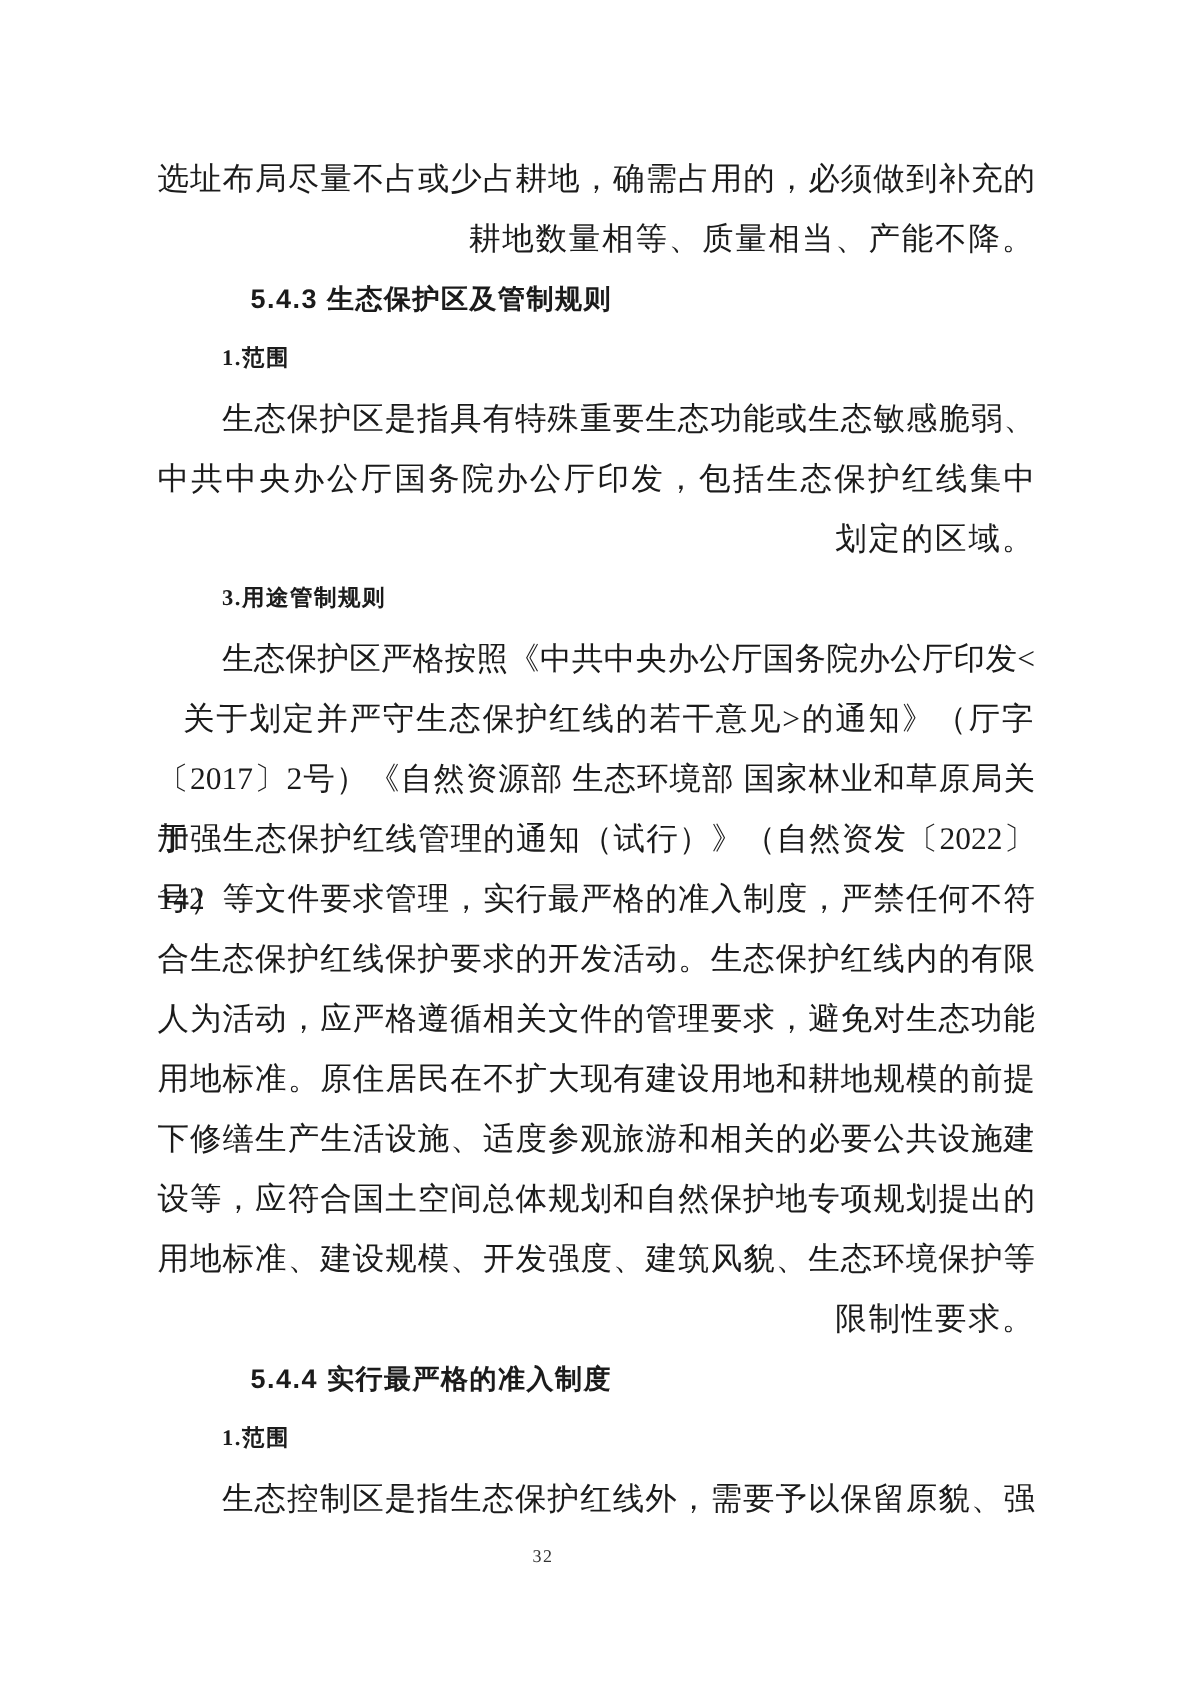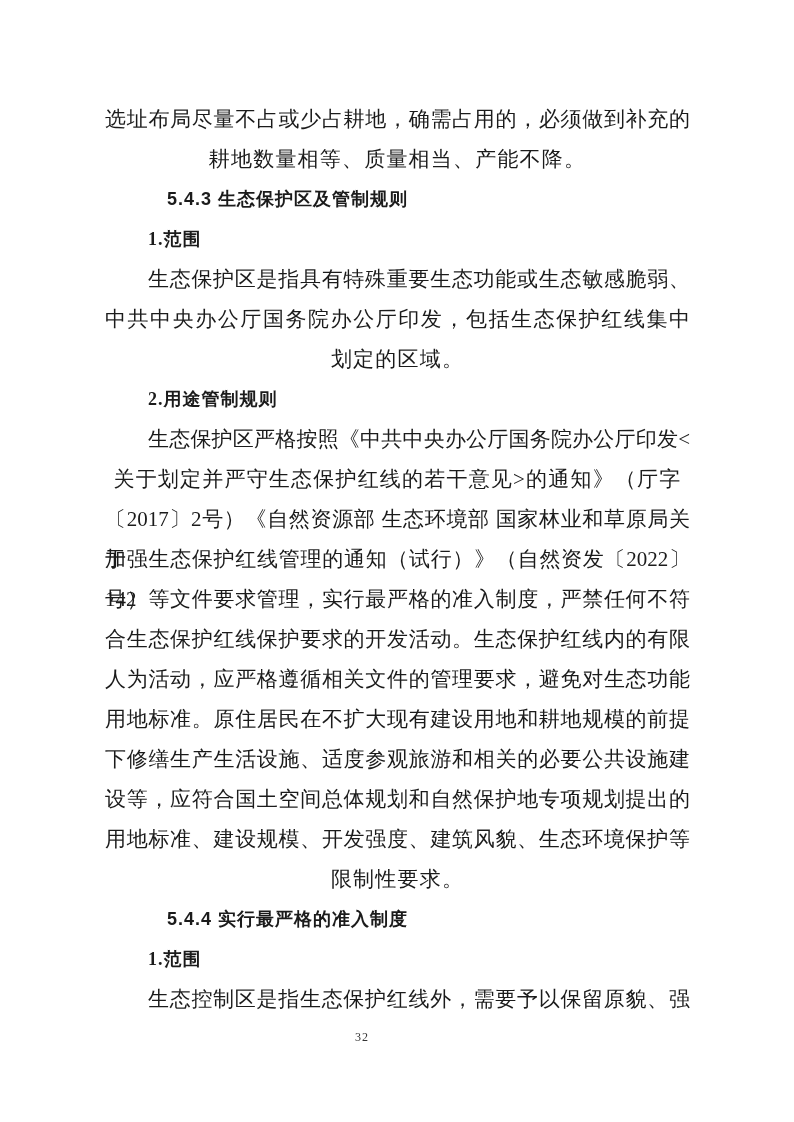--- a/index.html
+++ b/index.html
@@ -27,38 +27,38 @@
     font-size: 21px;
     line-height: 40px;
     height: 40px;
   }
   .just {
     text-align: justify;
     text-align-last: justify;
   }
   .plain {
     letter-spacing: 1.2px;
-    text-align: center;
+    text-align: right;
   }
   .ind {
     padding-left: 43px;
   }
   .h1 {
     font-family: "Liberation Sans", sans-serif;
     font-weight: bold;
     font-size: 18px;
     line-height: 40px;
     height: 40px;
     margin-left: 62px;
     letter-spacing: 1px;
   }
   .h2 {
     font-family: "Liberation Serif", serif;
     font-weight: bold;
-    font-size: 18px;
+    font-size: 15px;
     line-height: 40px;
     height: 40px;
     margin-left: 43px;
     letter-spacing: 1px;
   }
   .footer {
     position: absolute;
     top: 1030px;
     left: 0;
     width: 724px;
@@ -73,21 +73,21 @@
 
 <div class="page">
   <div class="content">
     <div class="bl just">选址布局尽量不占或少占耕地，确需占用的，必须做到补充的</div>
     <div class="bl plain">耕地数量相等、质量相当、产能不降。</div>
     <div class="h1">5.4.3 生态保护区及管制规则</div>
     <div class="h2">1.范围</div>
     <div class="bl just ind">生态保护区是指具有特殊重要生态功能或生态敏感脆弱、</div>
     <div class="bl just">中共中央办公厅国务院办公厅印发，包括生态保护红线集中</div>
     <div class="bl plain">划定的区域。</div>
-    <div class="h2">2.用途管制规则</div>
+    <div class="h2">3.用途管制规则</div>
     <div class="bl just ind">生态保护区严格按照《中共中央办公厅国务院办公厅印发&lt;</div>
     <div class="bl plain">关于划定并严守生态保护红线的若干意见&gt;的通知》（厅字</div>
     <div class="bl just">〔2017〕2号）《自然资源部 生态环境部 国家林业和草原局关于</div>
     <div class="bl just">加强生态保护红线管理的通知（试行）》（自然资发〔2022〕142</div>
     <div class="bl just">号）等文件要求管理，实行最严格的准入制度，严禁任何不符</div>
     <div class="bl just">合生态保护红线保护要求的开发活动。生态保护红线内的有限</div>
     <div class="bl just">人为活动，应严格遵循相关文件的管理要求，避免对生态功能</div>
     <div class="bl just">用地标准。原住居民在不扩大现有建设用地和耕地规模的前提</div>
     <div class="bl just">下修缮生产生活设施、适度参观旅游和相关的必要公共设施建</div>
     <div class="bl just">设等，应符合国土空间总体规划和自然保护地专项规划提出的</div>

